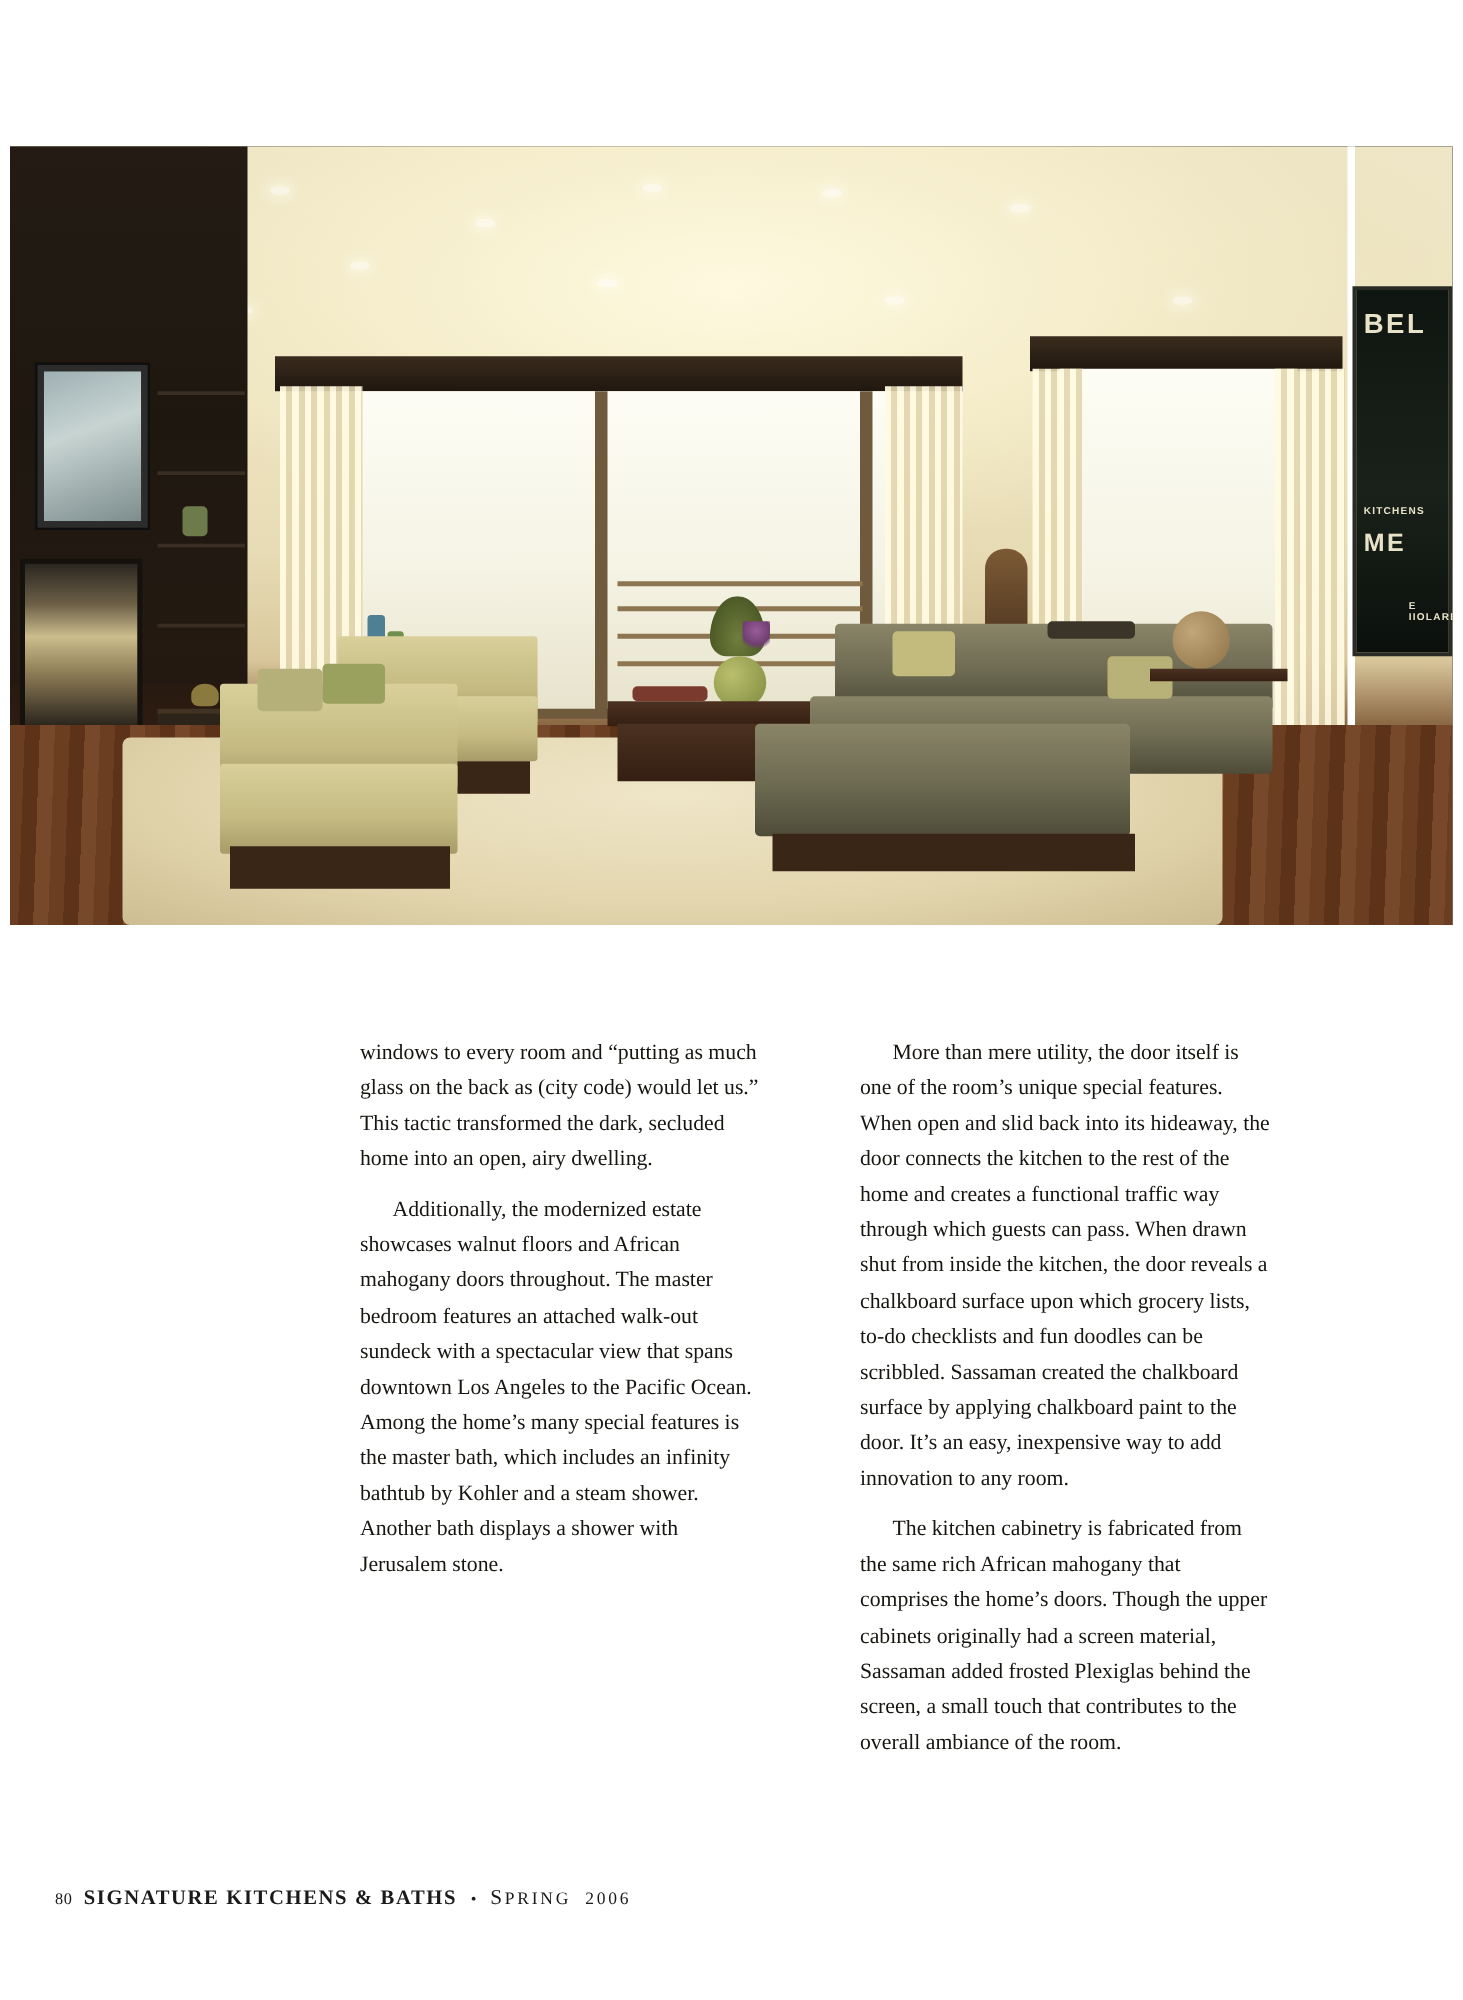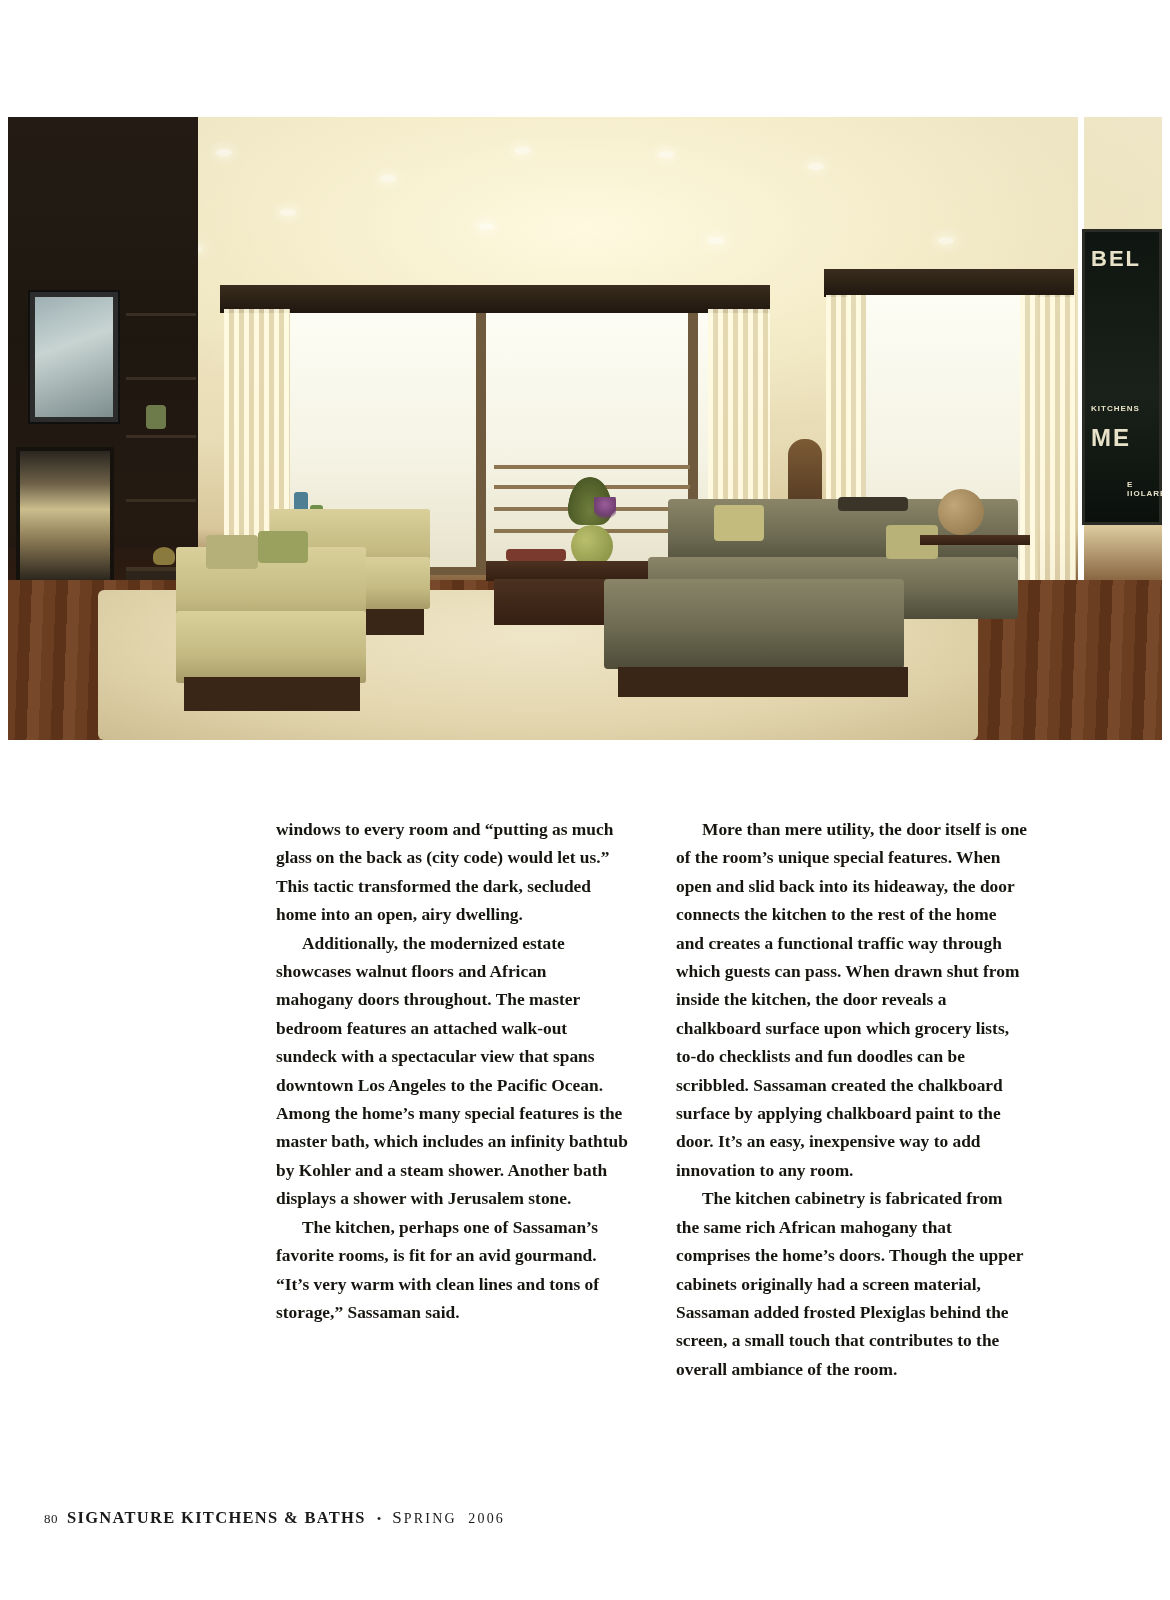--- a/index.html
+++ b/index.html
@@ -230,22 +230,21 @@
     gap: 48px;
   }
   .col {
     width: 352px;
     font-size: 17.4px;
     line-height: 28.4px;
     text-align: left;
     color: #17150f;
   }
   .col p {
-    margin: 0;
-    font-weight: bold;
+    margin: 12px;
   }
   .col p.indent {
     text-indent: 26px;
   }
 
   
   .footer {
     position: absolute;
     left: 44px;
     bottom: 72px;
@@ -319,21 +318,21 @@
 
   <div class="curtain" style="left:216px; top:192px; width:66px; height:290px;"></div>
   <div class="curtain" style="left:700px; top:192px; width:62px; height:286px;"></div>
   <div class="curtain" style="left:818px; top:178px; width:40px; height:300px;"></div>
   <div class="curtain" style="left:1012px; top:178px; width:56px; height:300px;"></div>
 
   <div class="art-sep"></div>
   <div class="art-panel">
     <span class="ln" style="top:14px; font-size:22px;">BEL</span>
     <span class="ln" style="top:172px; font-size:8px; letter-spacing:1px;">KITCHENS</span>
-    <span class="ln" style="top:192px; font-size:24px;">ME</span>
+    <span class="ln" style="top:192px; font-size:20px;">ME</span>
     <span class="ln" style="top:248px; font-size:8px; letter-spacing:1px;margin-left:36px;">E IIOLARE</span>
   </div>
 
   <div class="floor"></div>
   <div class="rug"></div>
 
   <div class="buddha"></div>
   <div class="plant"></div>
   <div class="orchid"></div>
   <div class="vase-green"></div>
@@ -362,21 +361,20 @@
   <div class="pillow" style="left:878px; top:408px; width:52px; height:34px; background:#b8b278;"></div>
   <div class="pillow" style="left:930px; top:372px; width:46px; height:46px; border-radius:50%; background:radial-gradient(circle at 35% 35%, #c0a678, #8c7246);"></div>
   <div class="pillow" style="left:830px; top:380px; width:70px; height:14px; background:#3b3429;"></div>
   <div class="coffee-table" style="left:912px; top:418px; width:110px; height:10px;"></div>
 </div>
 
 <div class="columns">
   <div class="col">
     <p>windows to every room and “putting as much glass on the back as (city code) would let us.” This tactic transformed the dark, secluded home into an open, airy dwelling.</p>
     <p class="indent">Additionally, the modernized estate showcases walnut floors and African mahogany doors throughout. The master bedroom features an attached walk-out sundeck with a spectacular view that spans downtown Los Angeles to the Pacific Ocean. Among the home’s many special features is the master bath, which includes an infinity bathtub by Kohler and a steam shower. Another bath displays a shower with Jerusalem stone.</p>
-    <p class="indent">The kitchen, perhaps one of Sassaman’s favorite rooms, is fit for an avid gourmand. “It’s very warm with clean lines and tons of storage,” Sassaman said.</p>
   </div>
   <div class="col">
     <p class="indent">More than mere utility, the door itself is one of the room’s unique special features. When open and slid back into its hideaway, the door connects the kitchen to the rest of the home and creates a functional traffic way through which guests can pass. When drawn shut from inside the kitchen, the door reveals a chalkboard surface upon which grocery lists, to-do checklists and fun doodles can be scribbled. Sassaman created the chalkboard surface by applying chalkboard paint to the door. It’s an easy, inexpensive way to add innovation to any room.</p>
     <p class="indent">The kitchen cabinetry is fabricated from the same rich African mahogany that comprises the home’s doors. Though the upper cabinets originally had a screen material, Sassaman added frosted Plexiglas behind the screen, a small touch that contributes to the overall ambiance of the room.</p>
   </div>
 </div>
 
 <div class="footer">
   <span class="folio">80</span>
   <span class="mag-title">SIGNATURE KITCHENS &amp; BATHS</span>

